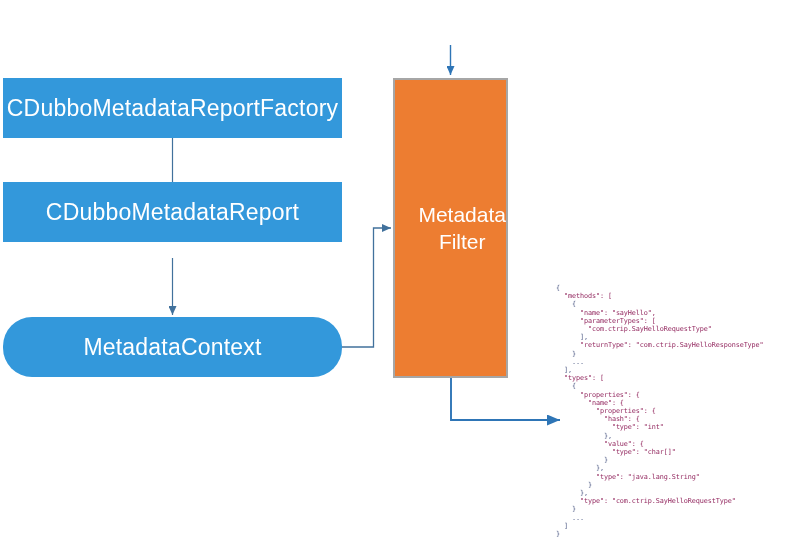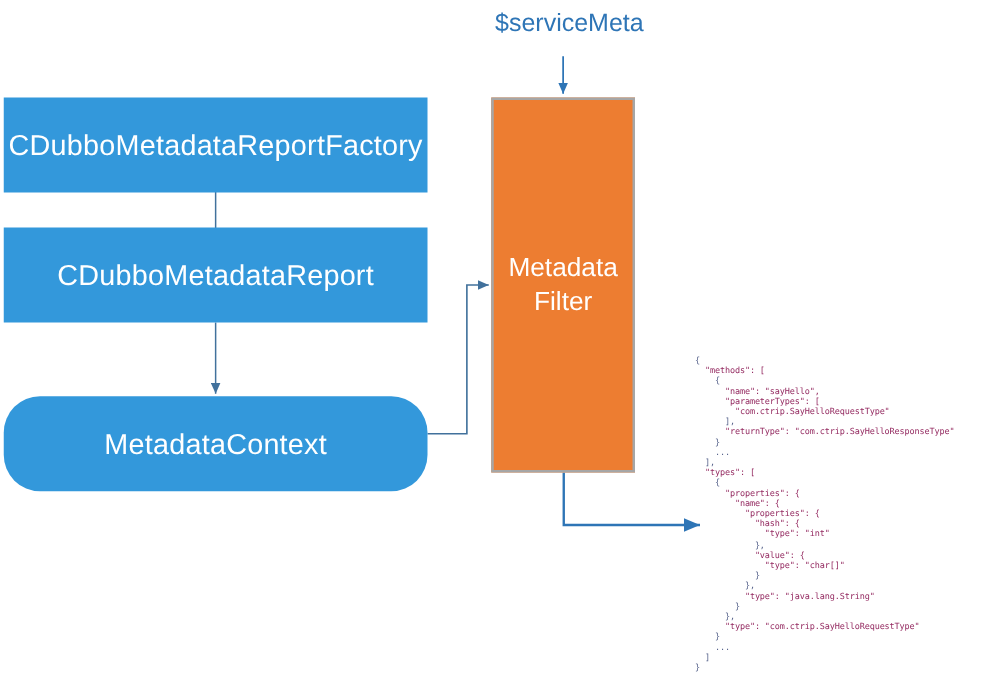--- a/index.html
+++ b/index.html
@@ -15,21 +15,21 @@
     position: absolute;
     inset: 0;
     width: 787px;
     height: 558px;
     pointer-events: none;
   }
   .blue-box {
     position: absolute;
     left: 3px;
     width: 339px;
-    height: 76px;
+    height: 60px;
     background: #3398DB;
     color: #ffffff;
     display: flex;
     align-items: center;
     justify-content: center;
     font-size: 23px;
     letter-spacing: 0.2px;
   }
   .box-factory { top: 78px; }
   .box-report  { top: 182px; }
@@ -39,21 +39,21 @@
     left: 393px;
     top: 78px;
     width: 115px;
     height: 300px;
     background: #ED7D31;
     border: 2px solid #A6A6A6;
     box-sizing: border-box;
     color: #ffffff;
     display: flex;
     align-items: center;
-    justify-content: center;
+    justify-content: flex-end;
     text-align: center;
     font-size: 21px;
     line-height: 1.3;
     white-space: pre-line;
   }
   .service-meta {
     position: absolute;
     left: 396px;
     top: 8px;
     color: #2E75B6;
@@ -89,21 +89,20 @@
         <path d="M0,0 L13,5.5 L0,11 z" fill="#2E75B6"></path>
       </marker>
     </defs>
     <path d="M172.5,138 L172.5,196" stroke="#41719C" stroke-width="1.2" fill="none" marker-end="url(#ah-steel)"></path>
     <path d="M172.5,258 L172.5,315" stroke="#41719C" stroke-width="1.2" fill="none" marker-end="url(#ah-steel)"></path>
     <path d="M450.5,45 L450.5,75" stroke="#2E75B6" stroke-width="1.4" fill="none" marker-end="url(#ah-bright)"></path>
     <path d="M342,347 L373.5,347 L373.5,228 L391,228" stroke="#41719C" stroke-width="1.3" fill="none" marker-end="url(#ah-steel)"></path>
     <path d="M451,378 L451,420 L560,420" stroke="#2E75B6" stroke-width="1.9" fill="none" marker-end="url(#ah-bright-lg)"></path>
   </svg>
 
-  <div class="service-meta">$serviceMeta</div>
 
   <div class="blue-box box-factory">
     <span>CDubboMetadataReportFactory</span>
   </div>
   <div class="blue-box box-report">
     <span>CDubboMetadataReport</span>
   </div>
   <div class="blue-box box-context">
     <span>MetadataContext</span>
   </div>

